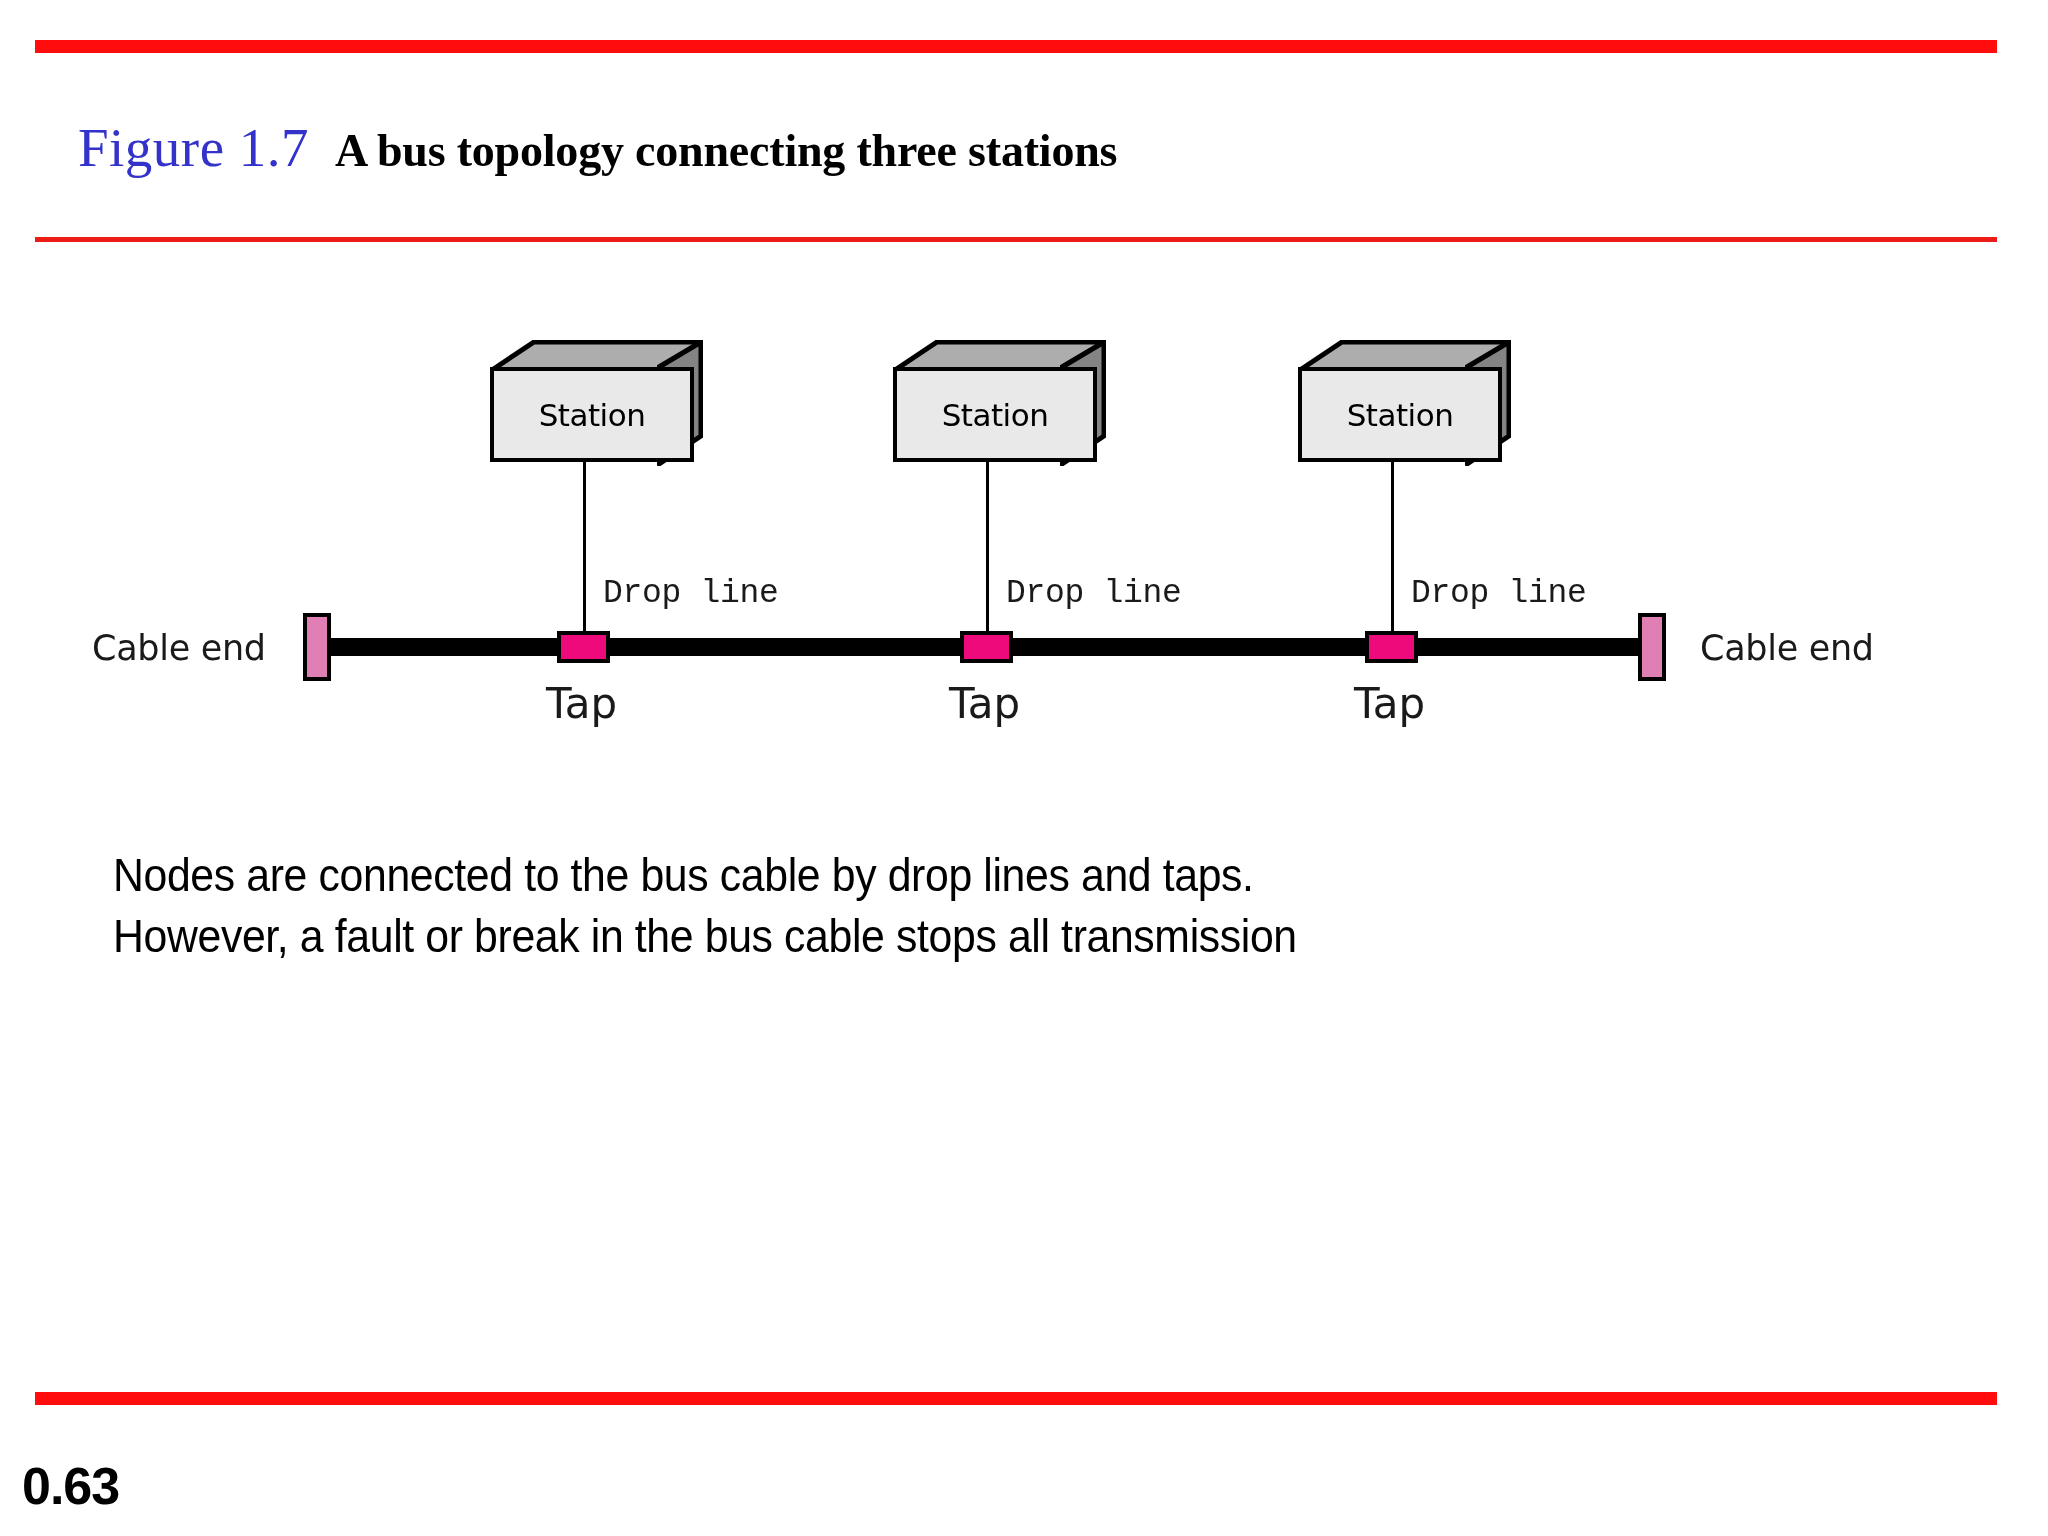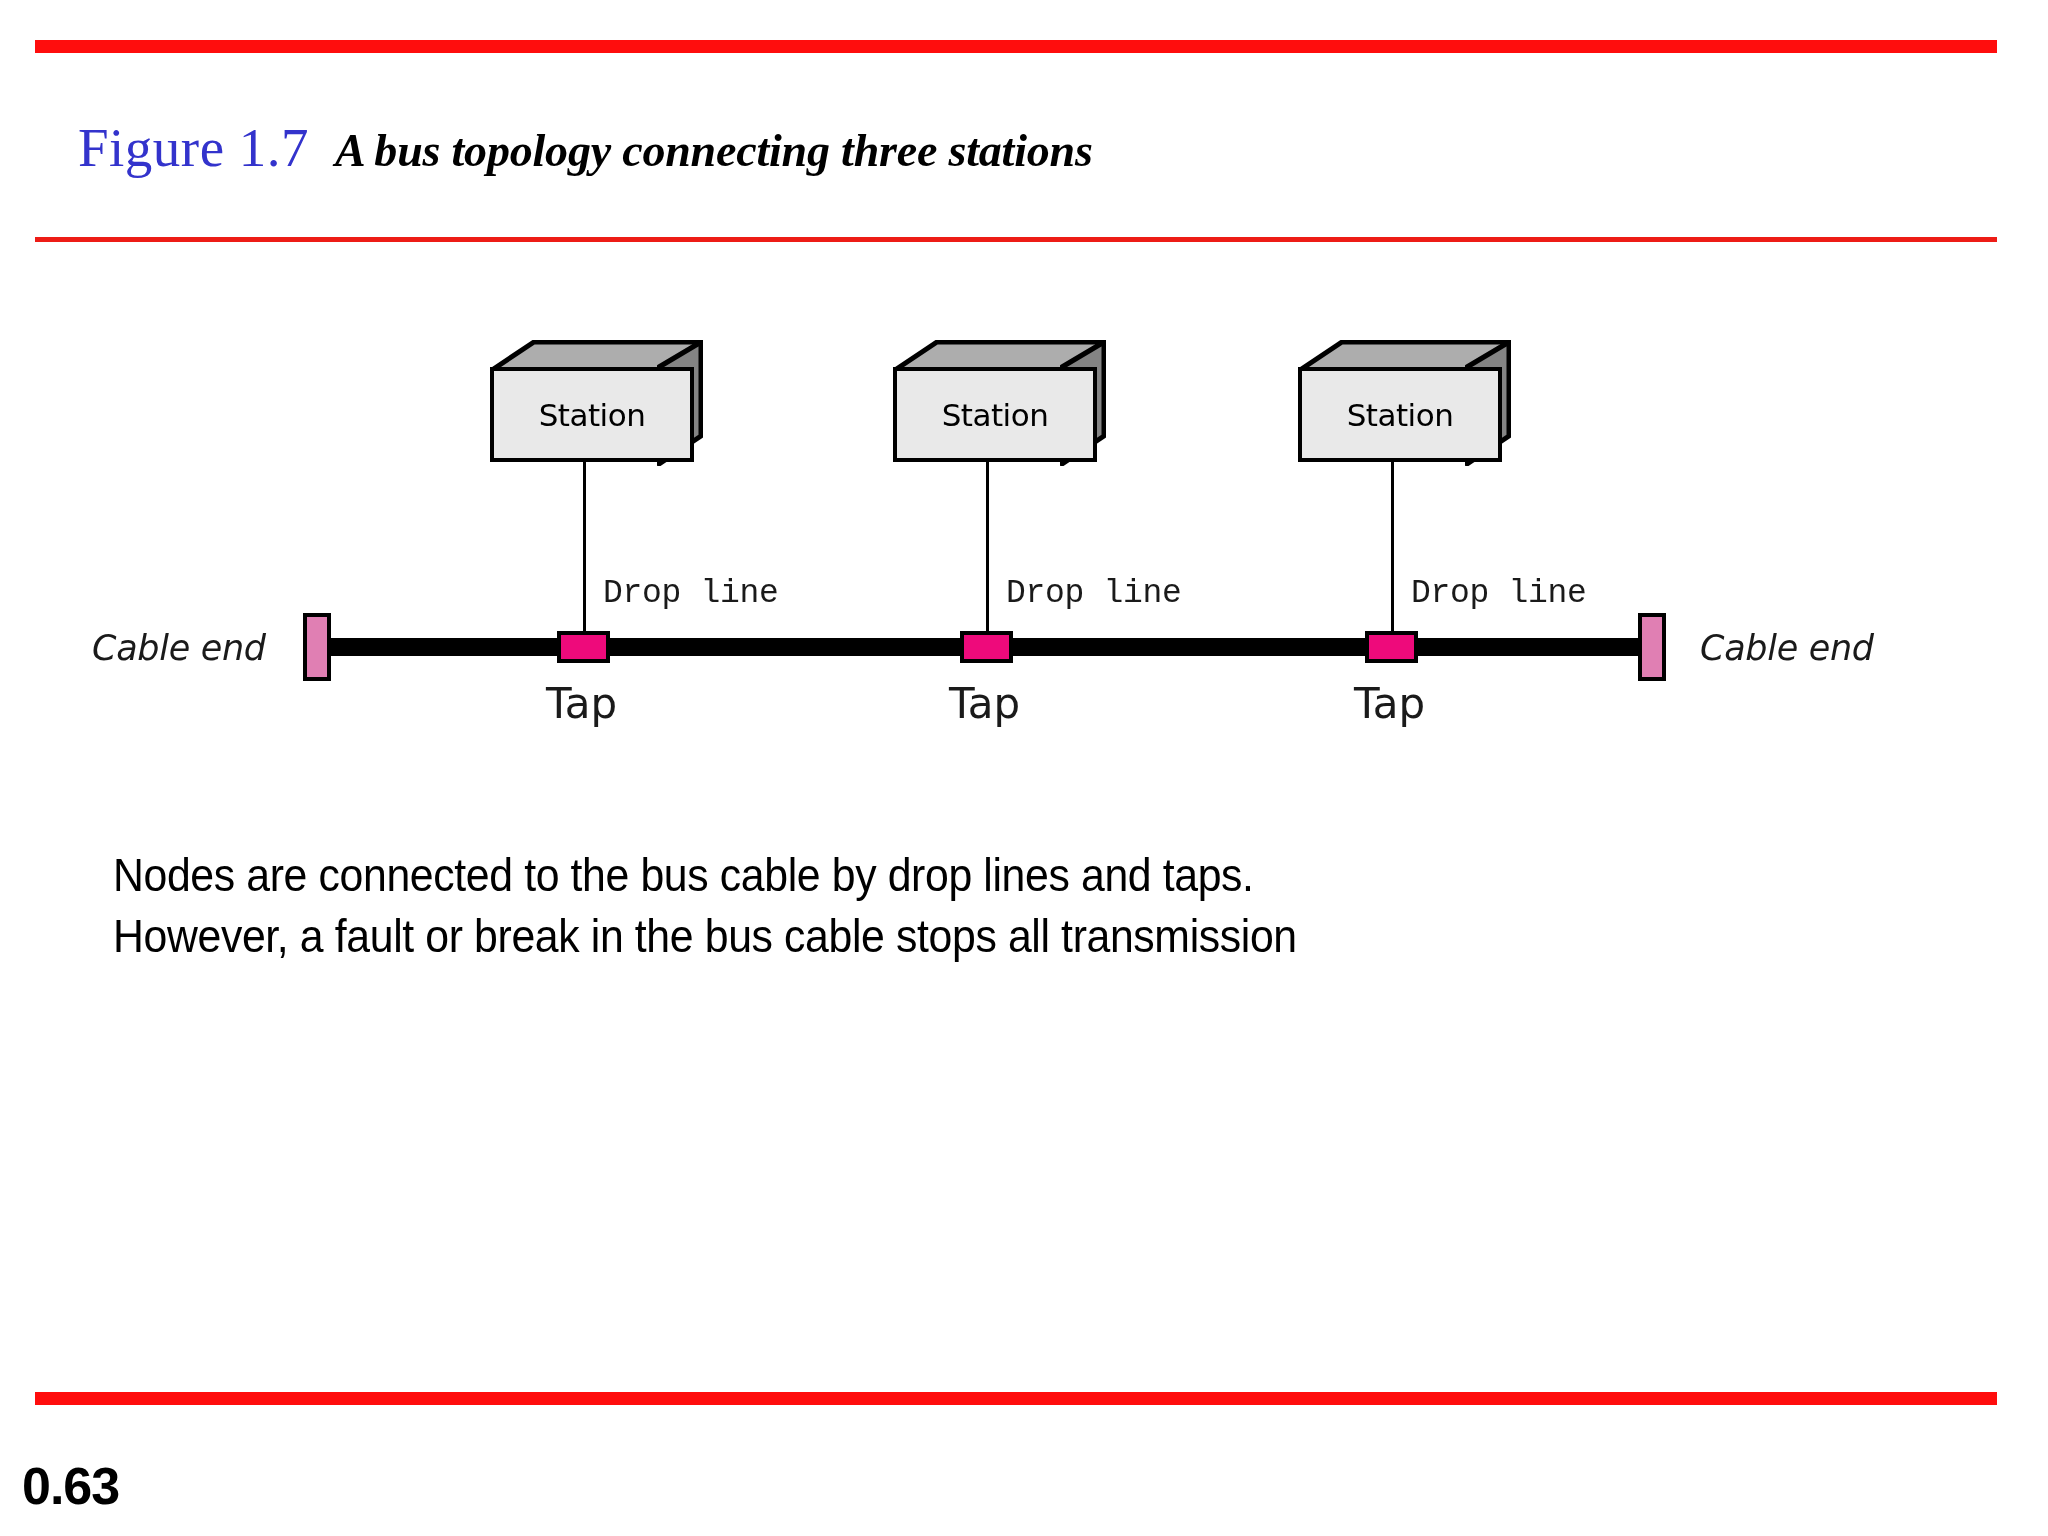--- a/index.html
+++ b/index.html
@@ -54,21 +54,20 @@
   .title-figure {
     font-family: "Liberation Serif", "DejaVu Serif", serif;
     font-weight: normal;
     font-size: 55px;
     color: #3333CC;
     letter-spacing: 0.5px;
   }
   .title-caption {
     font-family: "Liberation Serif", "DejaVu Serif", serif;
     font-weight: bold;
-    font-style: italic;
     font-size: 46px;
     color: #000000;
     margin-left: 26px;
     letter-spacing: -0.2px;
   }
 
   
   .diagram {
     position: absolute;
     left: 0;
@@ -166,21 +165,20 @@
     border: 4px solid #000000;
     box-sizing: border-box;
   }
   .cable-end-label {
     position: absolute;
     font-family: "DejaVu Sans", "Liberation Sans", sans-serif;
     font-size: 35px;
     color: #1a1a1a;
     white-space: nowrap;
     letter-spacing: -0.3px;
-    font-style: italic;
   }
 
   
   .body-text {
     position: absolute;
     left: 113px;
     top: 845px;
     font-family: "Liberation Sans", sans-serif;
     font-size: 46px;
     color: #000000;

